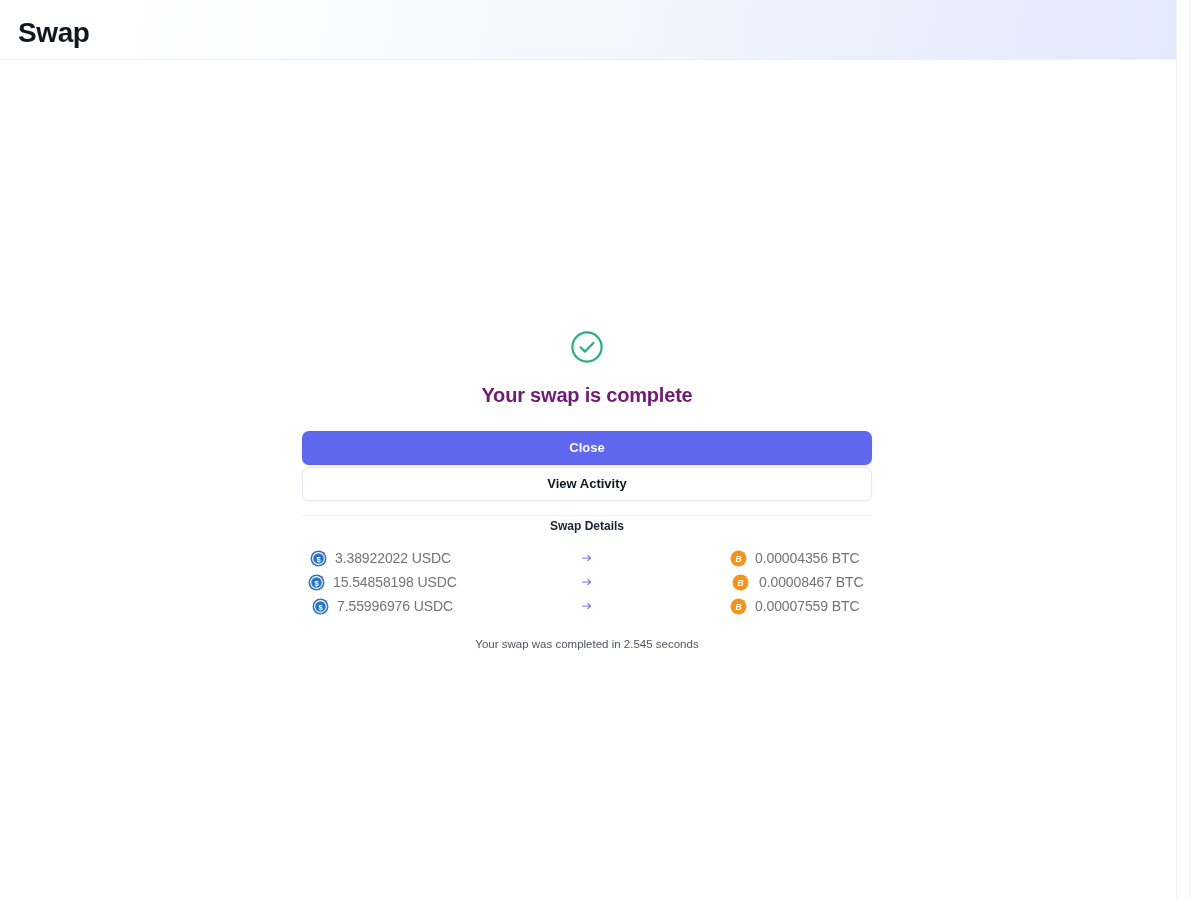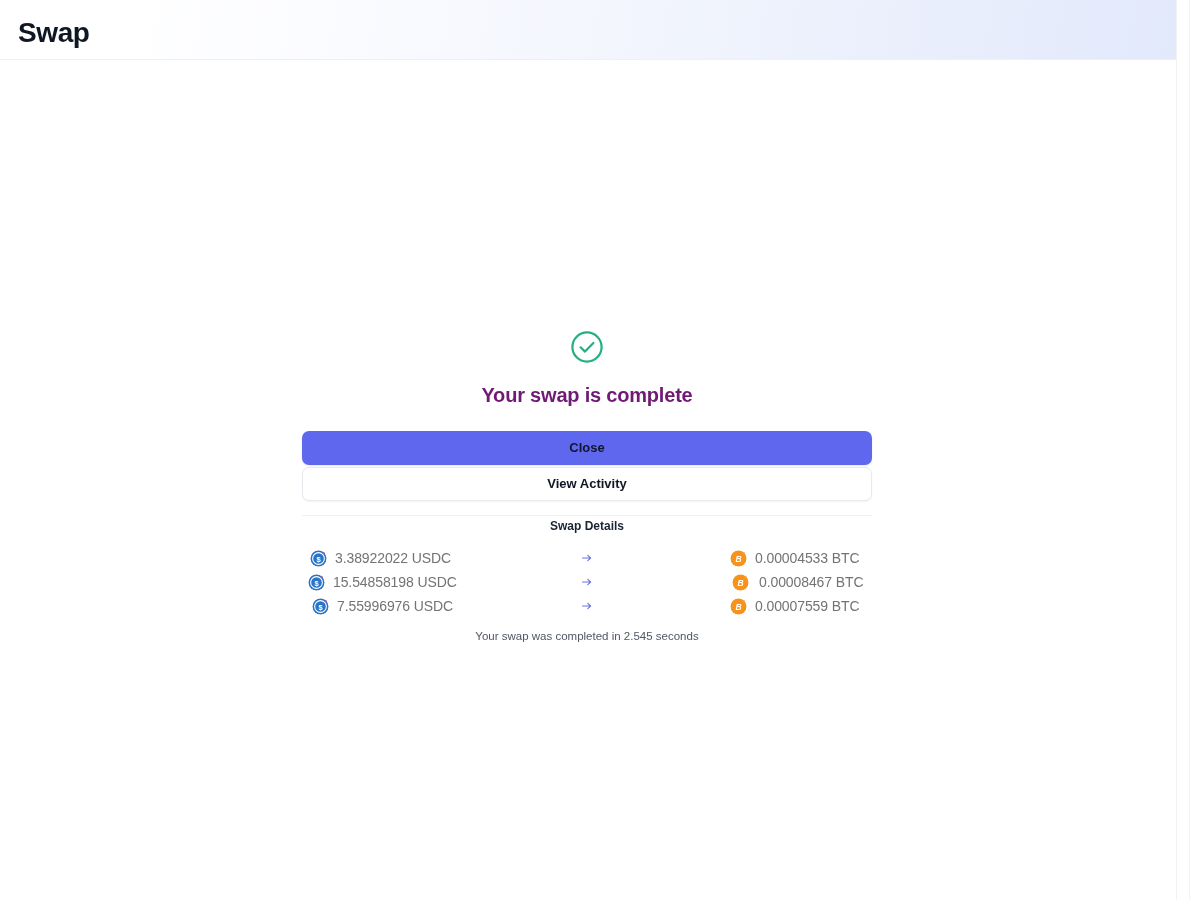--- a/index.html
+++ b/index.html
@@ -118,21 +118,21 @@
     font-weight: 700;
     line-height: 34px;
     text-align: center;
     cursor: pointer;
     border: none;
     font-family: "Liberation Sans", sans-serif;
   }
 
   .btn-primary {
     background: #5f67ee;
-    color: #0f172a;
+    color: #ffffff;
     box-shadow: 0 1px 2px rgba(20,24,60,0.10);
   }
 
   .btn-secondary {
     background: #ffffff;
     color: #0f1723;
     border: 1px solid #e7e9ef;
     margin-top: 2px;
     height: 34px;
     line-height: 32px;
@@ -215,21 +215,21 @@
   .swap-row.r1 .row-right { padding-left: 80px; }
   .swap-row.r2 .row-right { padding-left: 78px; }
 
   .swap-row.r1 .amount-right { margin-left: 10px; }
 
   .footnote {
     text-align: center;
     font-size: 11.5px;
     font-weight: 400;
     color: #4e5665;
-    margin-top: 10px;
+    margin-top: 18px;
     line-height: 16px;
   }
 </style>
 </head>
 <body>
 
 <div id="app">
 
   <div class="header-band">
     <div class="header-title">Swap</div>
@@ -275,21 +275,21 @@
           <svg class="arrow-svg" viewBox="0 0 16 16">
             <path d="M2 8 H12.5 M9 4.5 L12.8 8 L9 11.5" fill="none" stroke="#6b73e8" stroke-width="1.5" stroke-linecap="round" stroke-linejoin="round"></path>
           </svg>
         </div>
         <div class="row-right">
           <svg class="coin-icon" viewBox="0 0 20 20">
             <circle cx="10" cy="10" r="9.4" fill="#f7931a"></circle>
             <text x="10" y="13.8" font-size="10" font-weight="bold" fill="#ffffff" text-anchor="middle" font-style="italic" font-family="Liberation Sans, sans-serif">B</text>
             <circle cx="16.4" cy="3.4" r="1.5" fill="#f0a846"></circle>
           </svg>
-          <span class="amount amount-right">0.00004533 BTC</span>
+          <span class="amount amount-right">0.00004356 BTC</span>
         </div>
       </div>
 
       <div class="swap-row r1">
         <div class="row-left">
           <svg class="coin-icon" viewBox="0 0 20 20">
             <circle cx="10" cy="10" r="9.4" fill="#2775ca"></circle>
             <circle cx="10" cy="10" r="6.9" fill="none" stroke="#ffffff" stroke-width="1.3"></circle>
             <text x="10" y="13.6" font-size="9" font-weight="bold" fill="#ffffff" text-anchor="middle" font-family="Liberation Sans, sans-serif">$</text>
             <circle cx="16.4" cy="3.4" r="1.5" fill="#e0487a"></circle>

